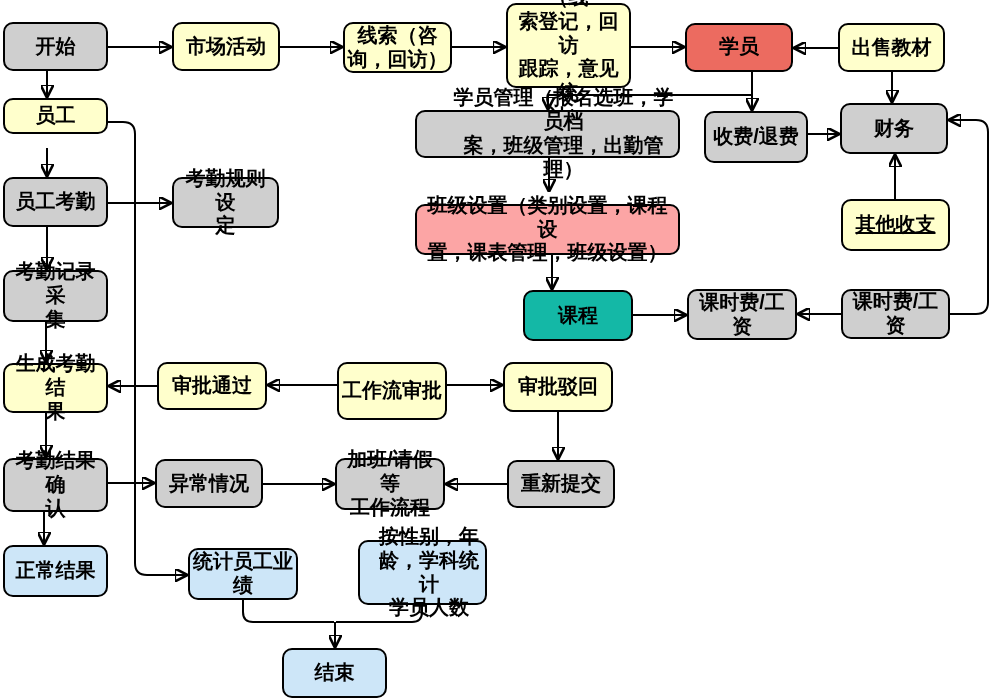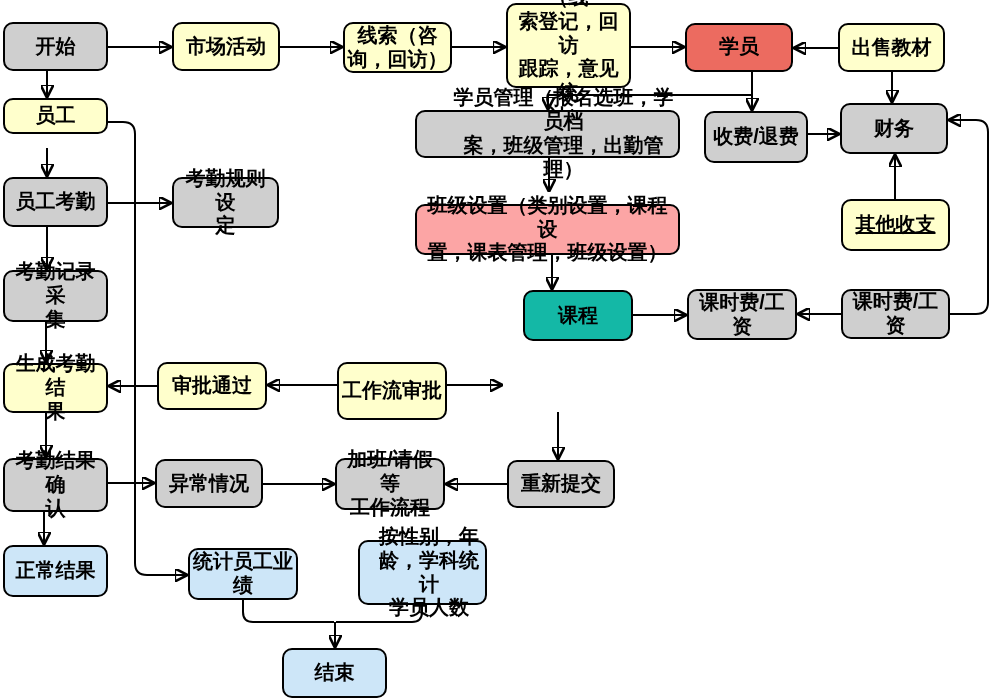--- a/index.html
+++ b/index.html
@@ -86,20 +86,21 @@
   <div class="node" style="left: 841px; top: 199px; width: 109px; height: 52px; background-color: rgb(255, 255, 204); text-decoration: underline;">其他收支</div>
   <div class="node" style="left: 3px; top: 270px; width: 105px; height: 52px; background-color: rgb(207, 207, 207);">考勤记录采
 集</div>
   <div class="node" style="left: 523px; top: 290px; width: 110px; height: 51px; background-color: #14b8a6;">课程</div>
   <div class="node" style="left: 687px; top: 289px; width: 110px; height: 51px; background-color: rgb(207, 207, 207);">课时费/工资</div>
   <div class="node" style="left: 841px; top: 289px; width: 109px; height: 50px; background-color: rgb(207, 207, 207);">课时费/工资</div>
   <div class="node" style="left: 157px; top: 362px; width: 110px; height: 48px; background-color: rgb(255, 255, 204);">审批通过</div>
   <div class="node" style="left: 3px; top: 363px; width: 105px; height: 50px; background-color: rgb(255, 255, 204);">生成考勤结
 果</div>
   <div class="node" style="left: 337px; top: 362px; width: 110px; height: 58px; background-color: rgb(255, 255, 204);">工作流审批</div>
+  <div class="node" style="left: 503px; top: 362px; width: 110px; height: 50px; background-color: rgb(255, 255, 204);">审批驳回</div>
   <div class="node" style="left: 3px; top: 458px; width: 105px; height: 54px; background-color: rgb(207, 207, 207);">考勤结果确
 认</div>
   <div class="node" style="left: 155px; top: 459px; width: 108px; height: 49px; background-color: rgb(207, 207, 207);">异常情况</div>
   <div class="node" style="left: 335px; top: 458px; width: 110px; height: 52px; background-color: rgb(207, 207, 207);">加班/请假等
 工作流程</div>
   <div class="node" style="left: 507px; top: 460px; width: 108px; height: 48px; background-color: rgb(207, 207, 207);">重新提交</div>
   <div class="node" style="left: 3px; top: 545px; width: 105px; height: 52px; background-color: rgb(205, 230, 248);">正常结果</div>
   <div class="node" style="left: 188px; top: 548px; width: 110px; height: 52px; background-color: rgb(205, 230, 248);">统计员工业
 绩</div>
   <div class="node" style="left: 358px; top: 540px; width: 129px; height: 65px; background-color: rgb(205, 230, 248); padding-left: 15px;">按性别，年

